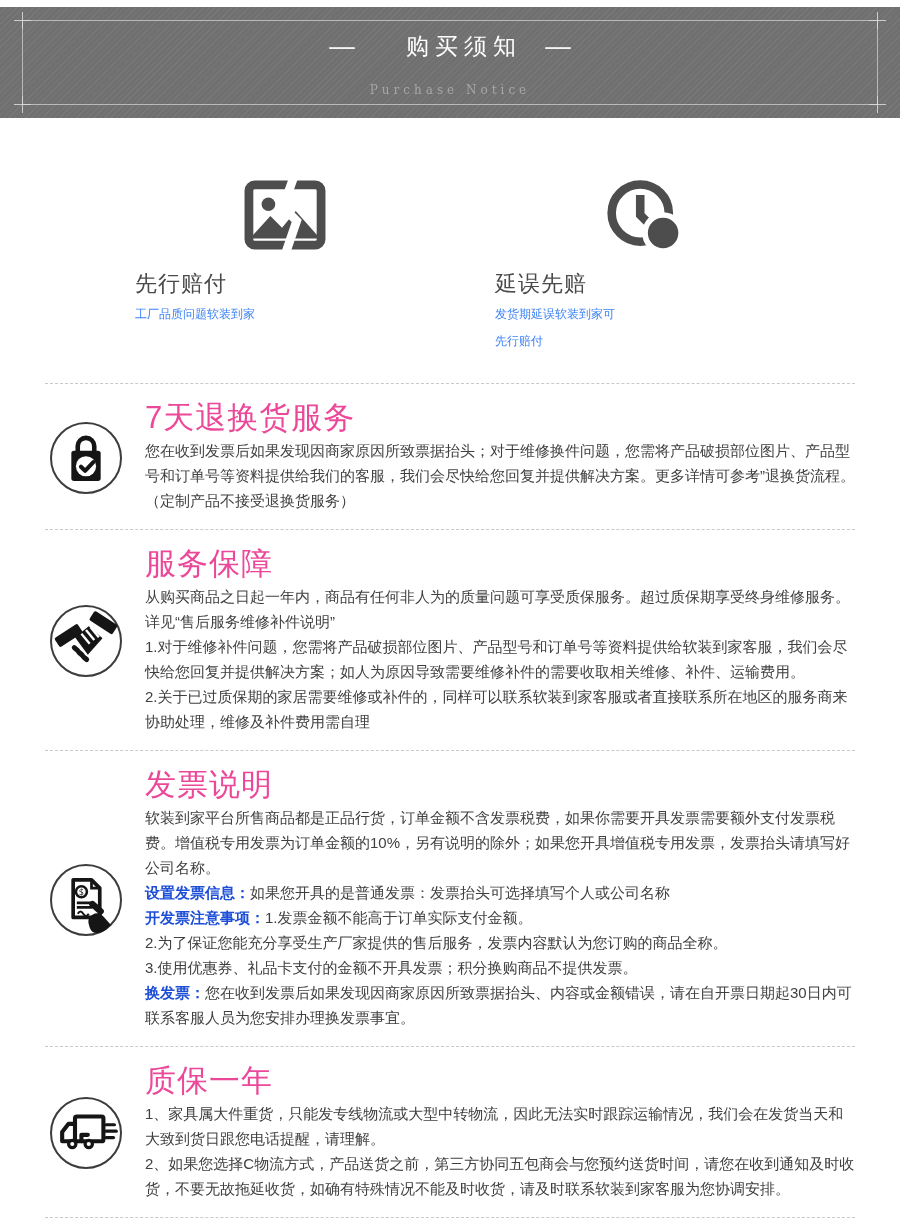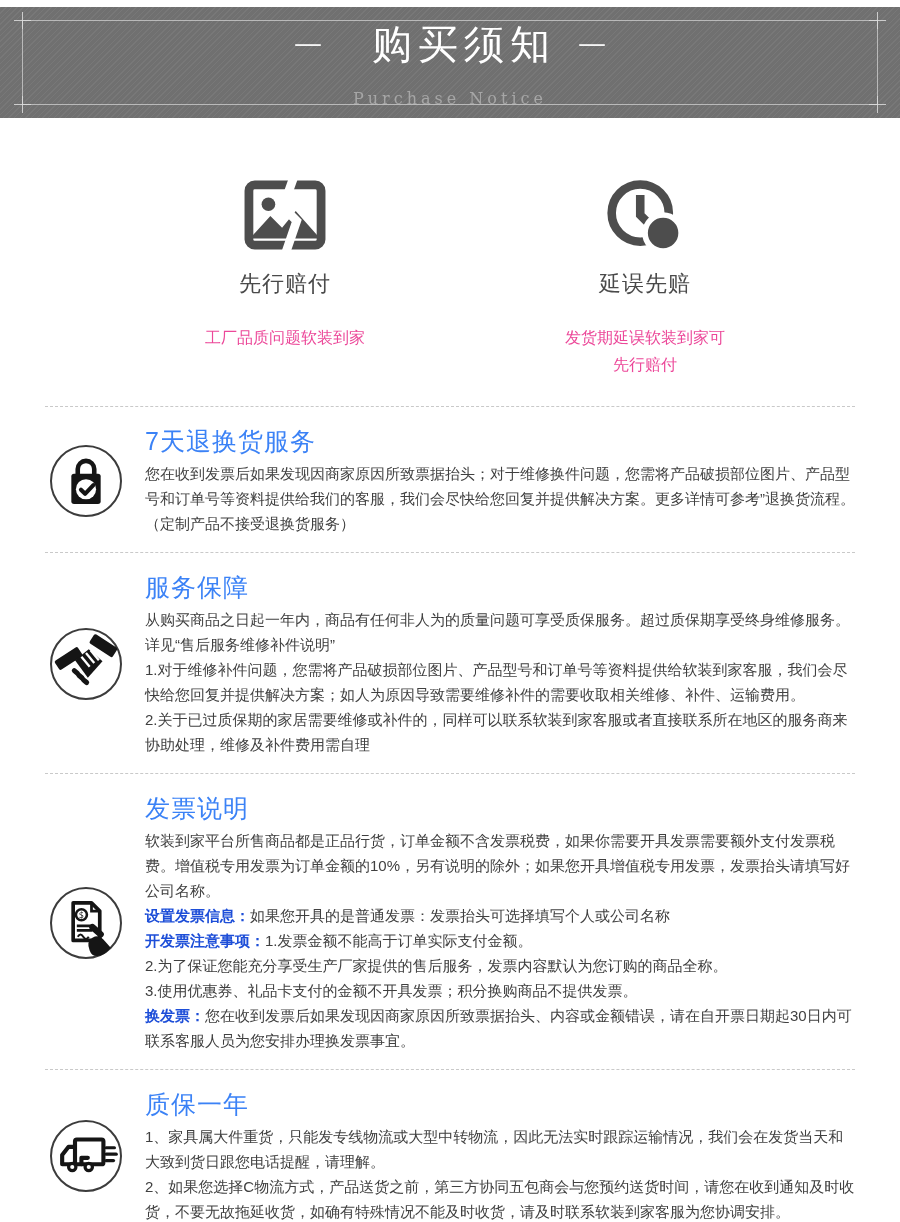--- a/index.html
+++ b/index.html
@@ -42,60 +42,60 @@
     align-items: center; justify-content: center;
     padding-top: 4px;
   }
   .band-title-row {
     display: flex; align-items: center; gap: 22px;
     font-family: "DejaVu Serif", "Liberation Serif", serif;
     color: #ffffff;
   }
   .band-title-row .dash { font-size: 28px; font-weight: 400; line-height: 1; color: #f5f5f5; }
   .band-title {
-    font-size: 40px; font-weight: 400; letter-spacing: 6px; line-height: 1.15; margin-left: 28px;
+    font-size: 23px; font-weight: 400; letter-spacing: 6px; line-height: 1.15; margin-left: 28px;
   }
   .band-subtitle {
     margin-top: 22px;
     font-family: "DejaVu Serif", "Liberation Serif", serif;
-    font-size: 16px; letter-spacing: 4px; color: #a6a6a6;
+    font-size: 12px; letter-spacing: 4px; color: #a6a6a6;
   }
 
   
   .features {
     display: flex; justify-content: center; gap: 60px;
     padding: 56px 0 28px 30px;
     border-bottom: 1px dashed #c9c9c9;
     margin: 0 45px;
   }
-  .feature { width: 300px; text-align: center; }
+  .feature { width: 300px; text-align: left; }
   .feature-icon { height: 82px; display: flex; align-items: center; justify-content: center; }
   .feature-icon svg { display: block; }
   .feature-title {
     margin-top: 14px;
     font-size: 22px; color: #4a4a4a; letter-spacing: 1px; line-height: 28px; font-weight: 400;
   }
-  .feature-desc { margin-top: 26px; font-size: 16px; color: #ec4899; line-height: 27px; }
+  .feature-desc { margin-top: 3px; font-size: 12px; color: #3b82f6; line-height: 27px; }
 
   
   .section {
     display: flex; align-items: center;
     margin: 0 45px;
     padding: 18px 0 16px 5px;
     border-bottom: 1px dashed #c9c9c9;
   }
   .icon-col { width: 95px; flex-shrink: 0; }
   .icon-circle {
     width: 72px; height: 72px; border: 2px solid #3c3c3c; border-radius: 50%;
     display: flex; align-items: center; justify-content: center; background: #fff;
   }
   .icon-circle svg { width: 66px; height: 66px; display: block; }
   .section-body { flex: 1; min-width: 0; }
   .section-title {
-    font-size: 25px; line-height: 32px; font-weight: 400; color: #3b82f6;
+    font-size: 31px; line-height: 32px; font-weight: 400; color: #ec4899;
     letter-spacing: 1px; margin-bottom: 4px;
   }
   .para { font-size: 15px; line-height: 25px; color: #404040; }
   .para b { font-weight: 700; color: #1d4ed8; }
 </style>
 </head>
 <body>
 
 <header class="band">
   <div class="band-frame">

